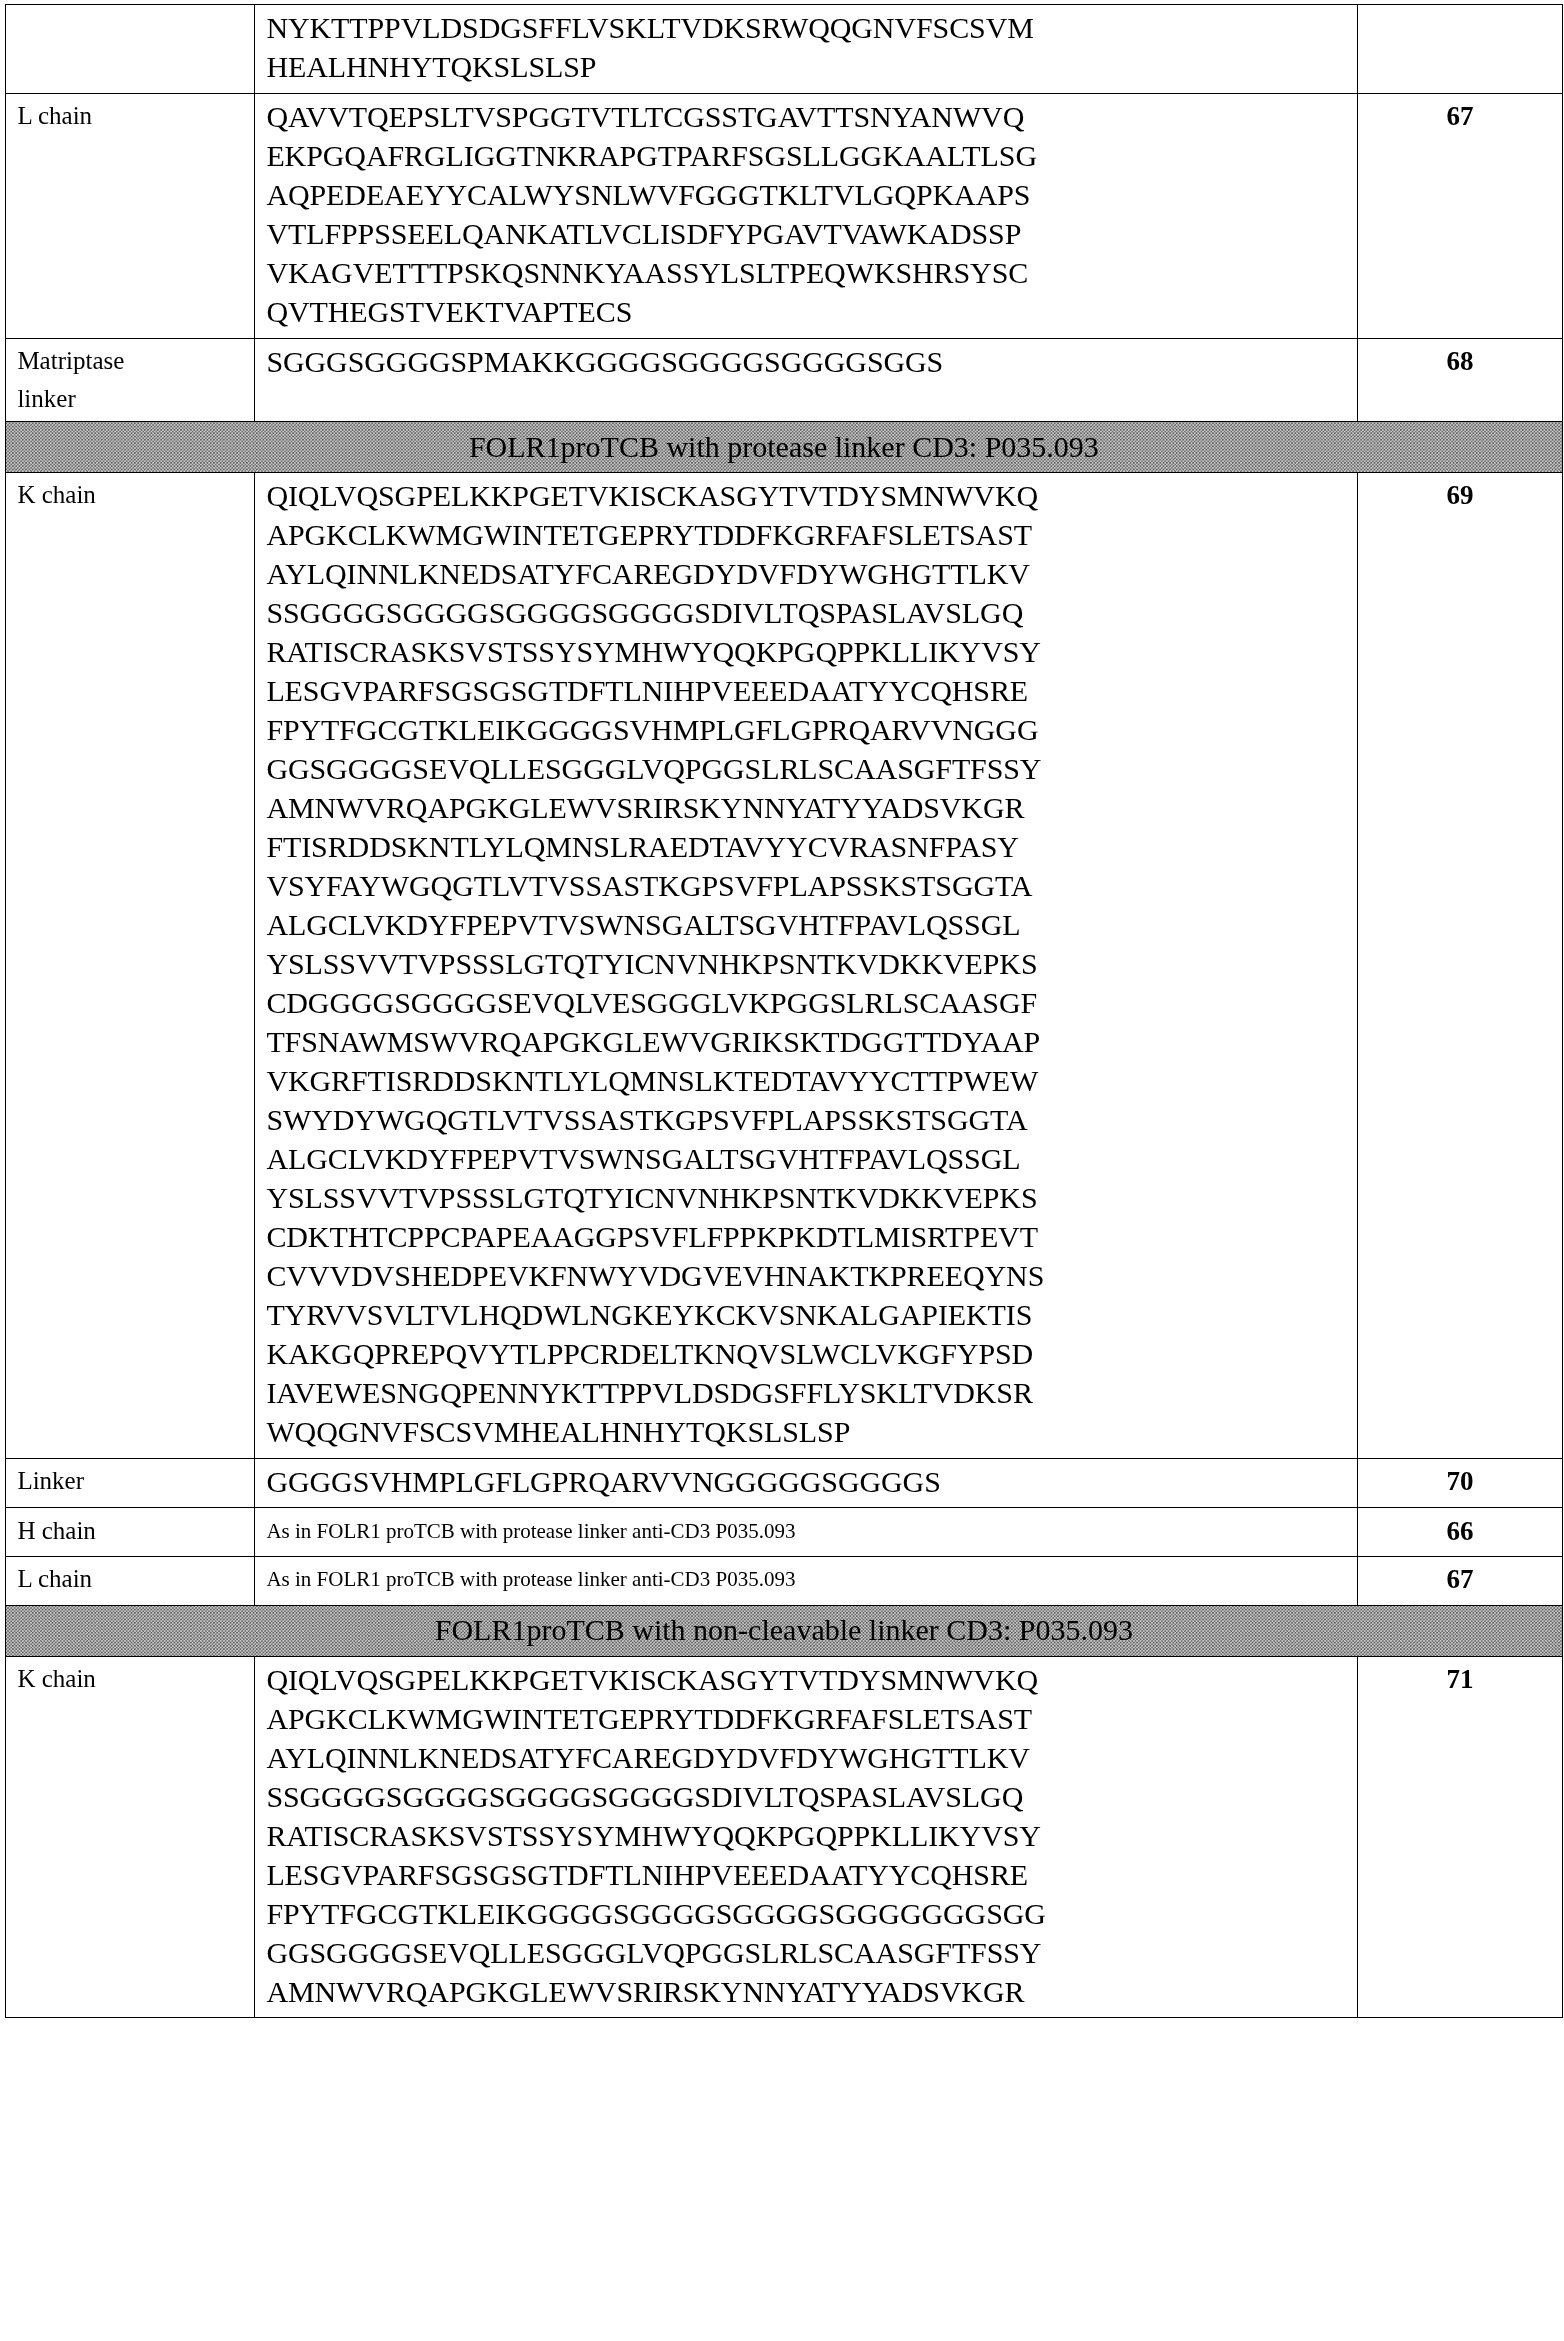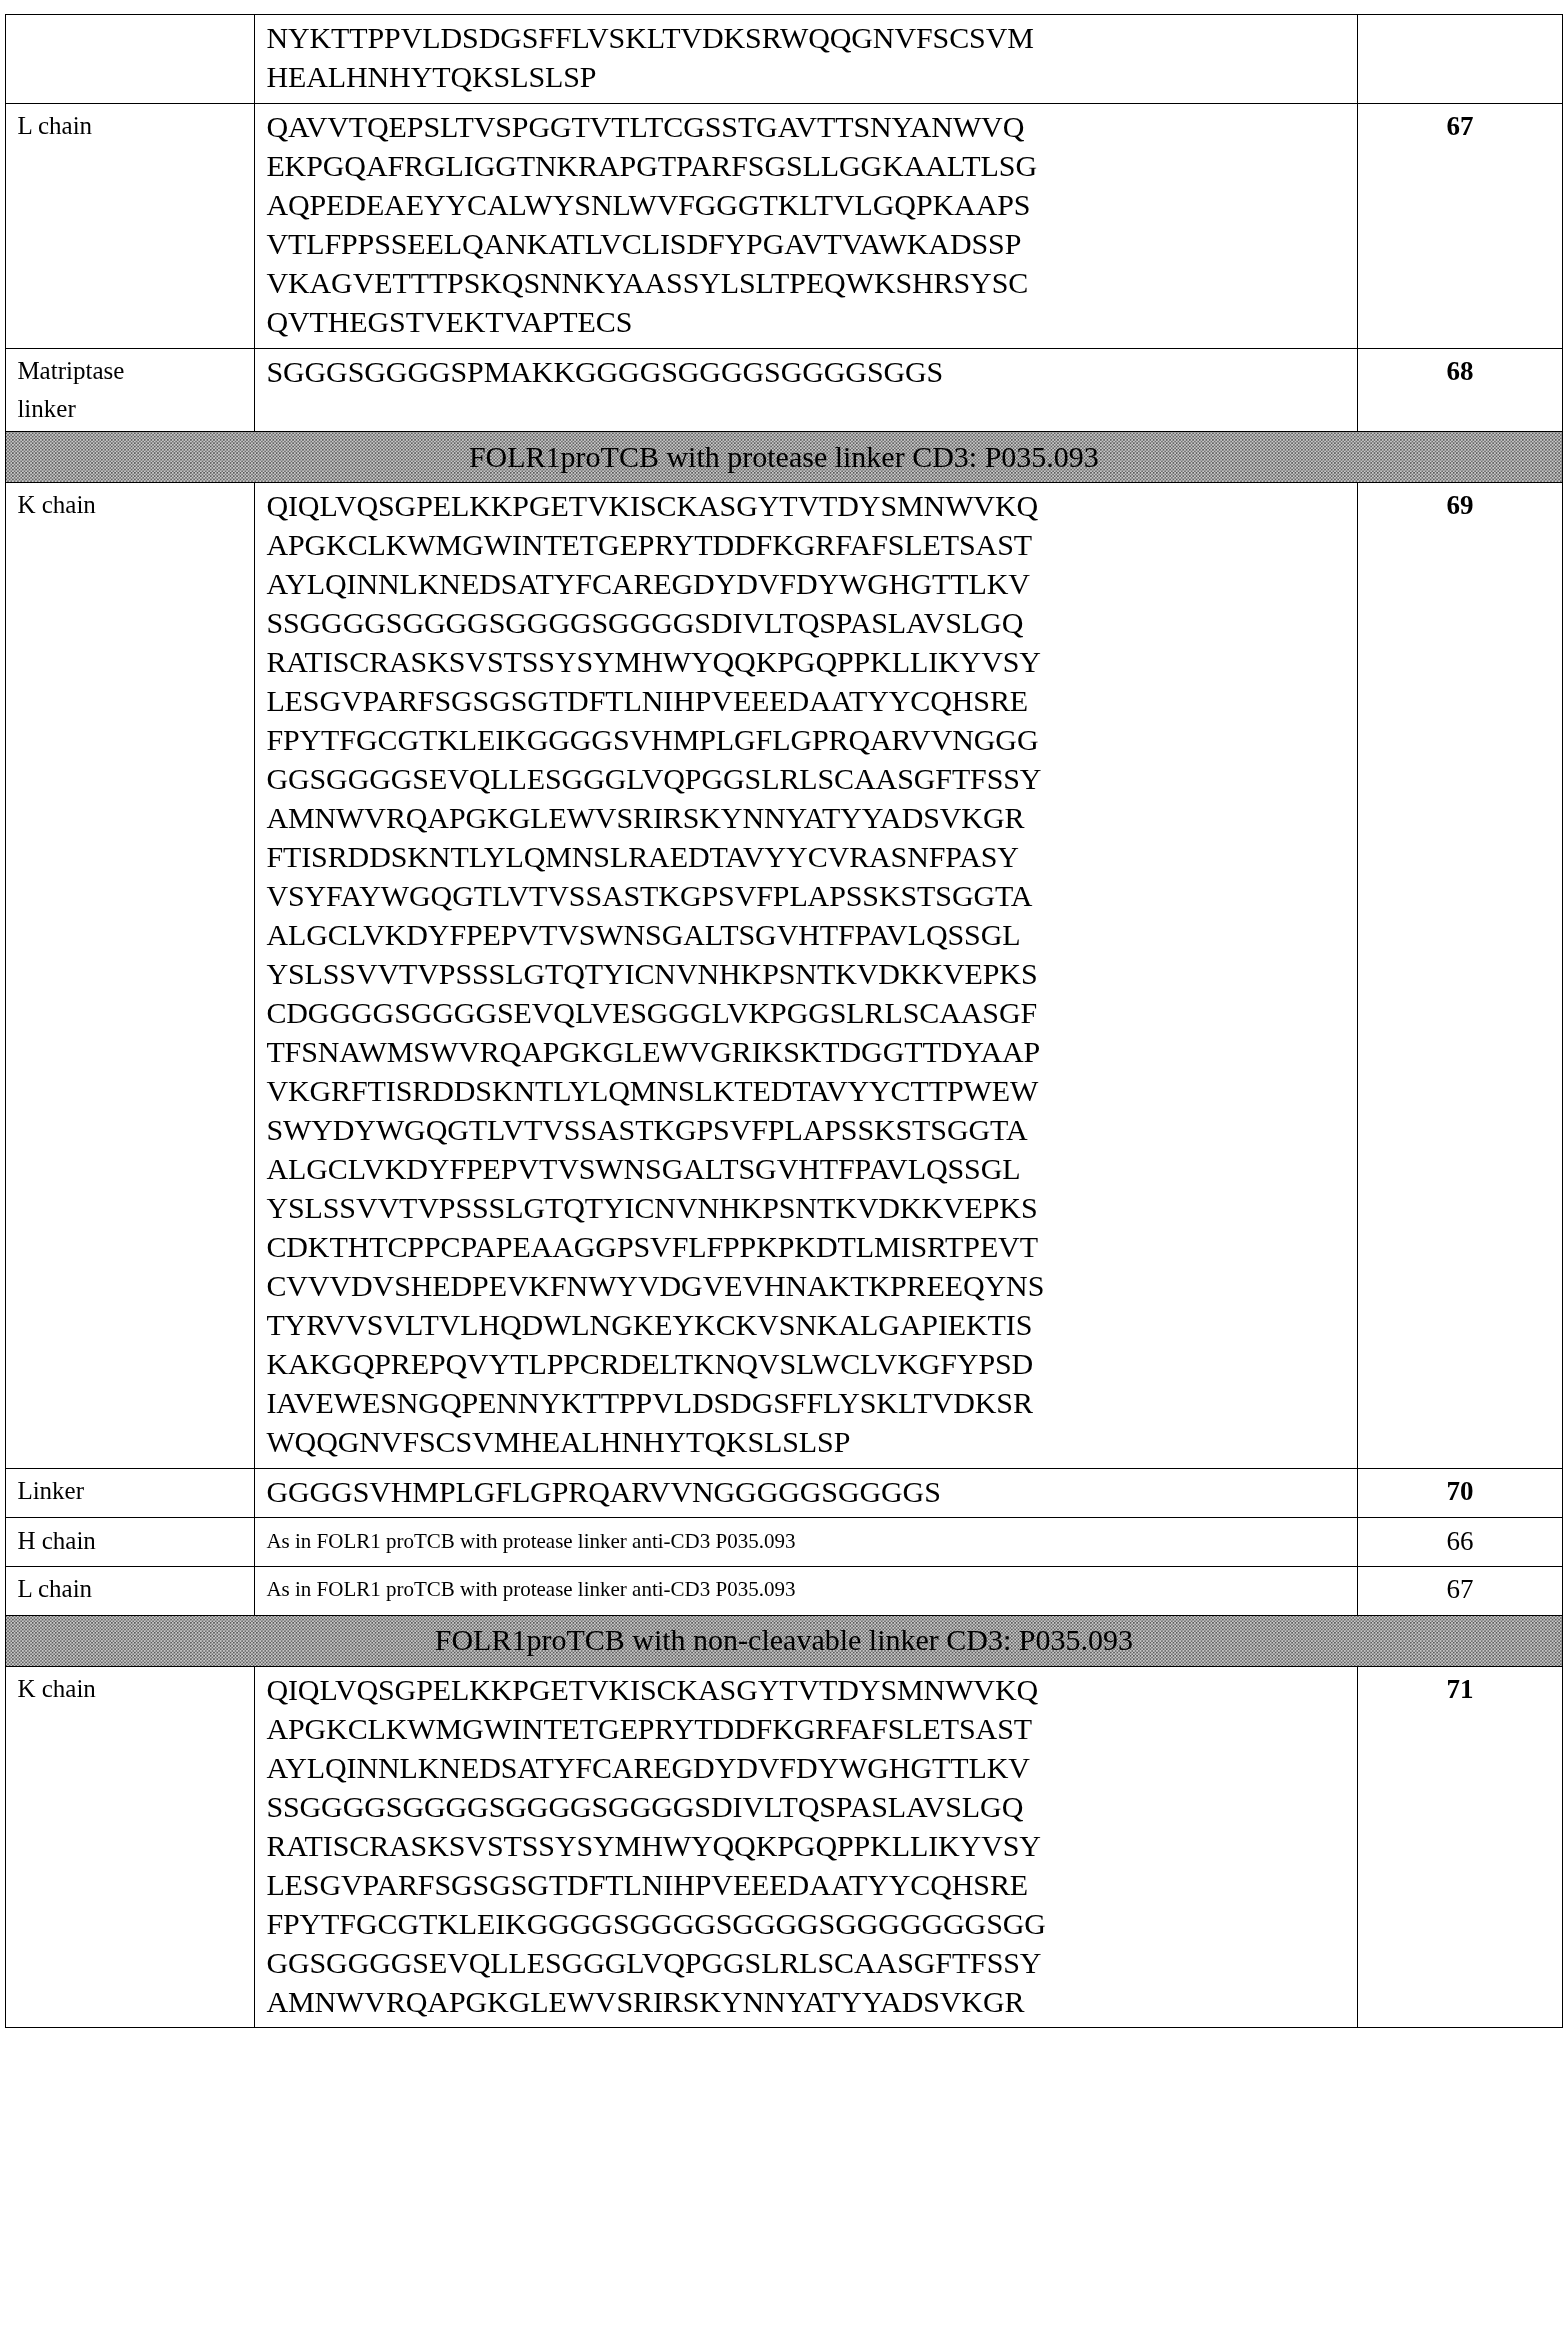--- a/index.html
+++ b/index.html
@@ -18,21 +18,21 @@
     position: relative;
     width: 1565px;
     height: 2342px;
     box-sizing: border-box;
   }
   table.seq-table {
     border-collapse: collapse;
     table-layout: fixed;
     width: 1556px;
     margin-left: 4.9px;
-    margin-top: 14px;
+    margin-top: 4px;
   }
   table.seq-table col.c-label { width: 249px; }
   table.seq-table col.c-seq   { width: 1103px; }
   table.seq-table col.c-num   { width: 205px; }
 
   td {
     border: 1.6px solid #000000;
     vertical-align: top;
     padding: 0;
   }
@@ -51,21 +51,21 @@
     word-break: break-all;
   }
   td.num {
     text-align: center;
     font-weight: bold;
     font-size: 27px;
     line-height: 38px;
     padding-top: 3.3px;
   }
   td.num.plain {
-    font-weight: normal;
+    font-weight: bold;
   }
   td.seq.plain {
     font-size: 21px;
     line-height: 38px;
     letter-spacing: 0px;
     white-space: nowrap;
     word-break: normal;
   }
   tr.section-head td {
     background-color: #c9c9c9;

